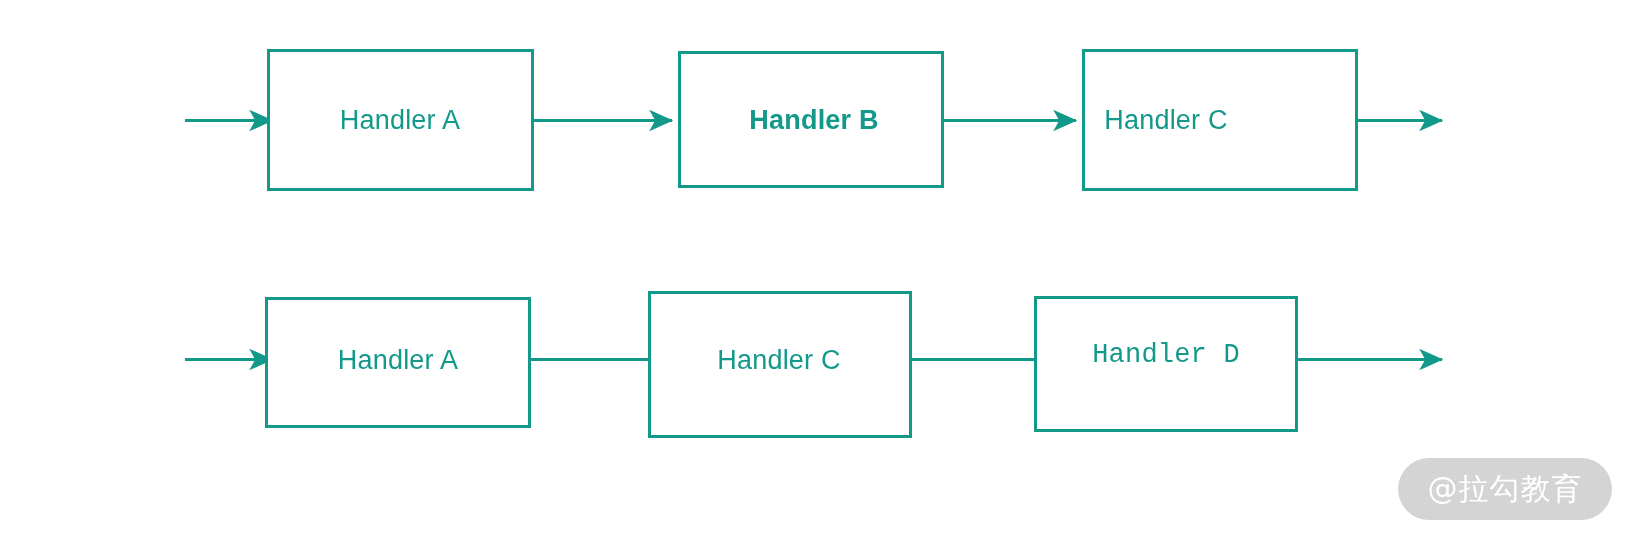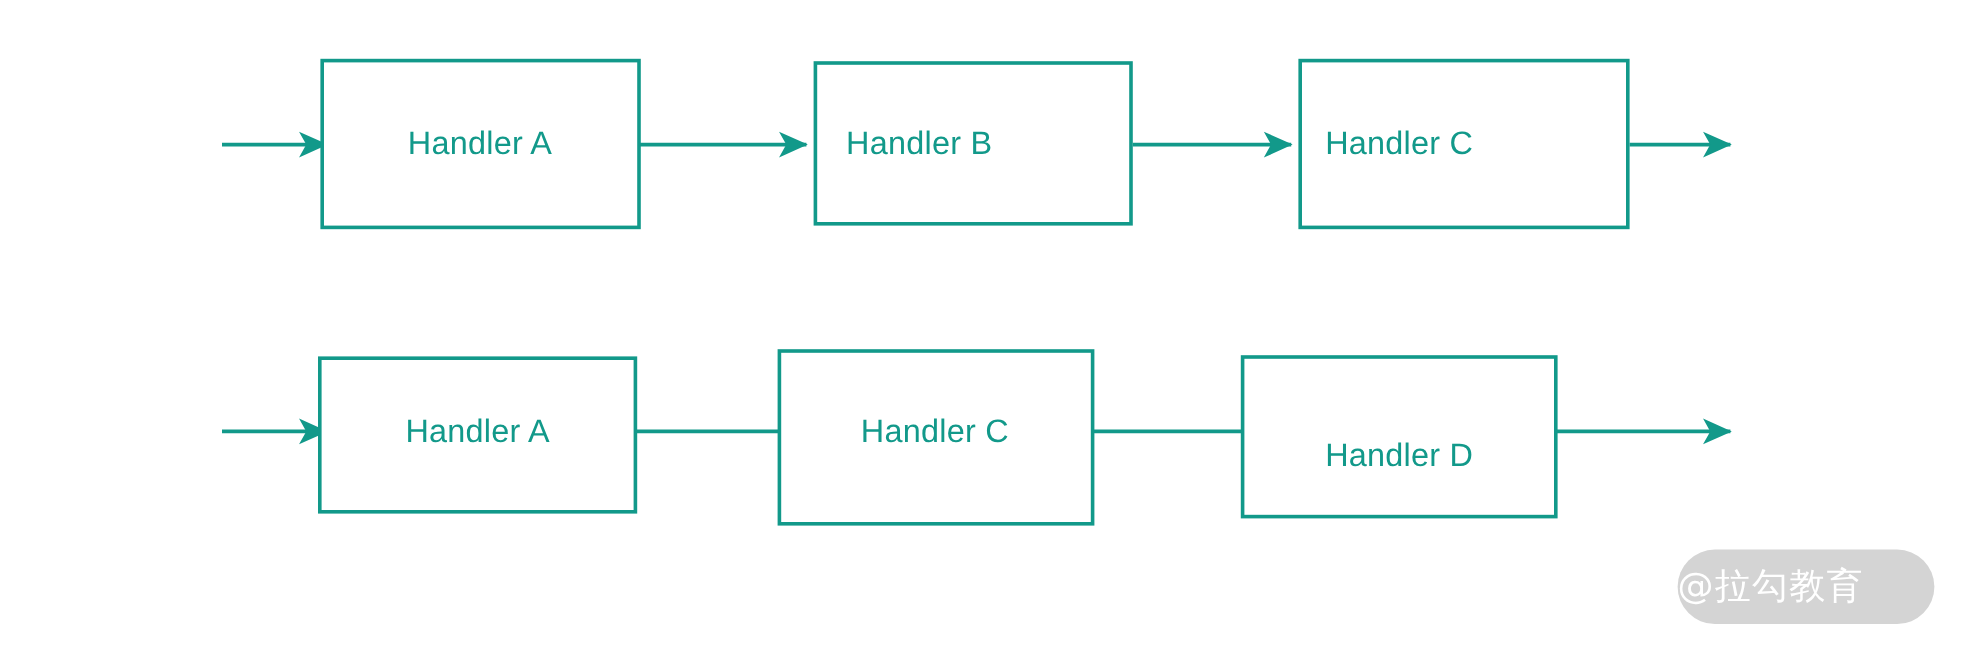--- a/index.html
+++ b/index.html
@@ -35,21 +35,21 @@
   #watermark {
     position: absolute;
     left: 1398px;
     top: 458px;
     width: 214px;
     height: 62px;
     border-radius: 31px;
     background: #d4d4d4;
     display: flex;
     align-items: center;
-    justify-content: flex-start;
+    justify-content: center;
   }
   #watermark-text {
     color: #ffffff;
     font-family: "DejaVu Sans", sans-serif;
     font-size: 30px;
     line-height: 30px;
     letter-spacing: 1px;
     white-space: nowrap;
   }
 </style>
@@ -90,22 +90,22 @@
 
     <line x1="911" y1="359.5" x2="1076" y2="359.5" stroke="#12998a" stroke-width="3" marker-end="url(#arrowhead)"></line>
 
     <rect x="1035.5" y="297.5" width="261" height="133" fill="#ffffff" stroke="#12998a" stroke-width="3"></rect>
 
     <line x1="1297" y1="359.5" x2="1442" y2="359.5" stroke="#12998a" stroke-width="3" marker-end="url(#arrowhead)"></line>
   </g>
 </svg>
 
 <div class="node-label" style="left:400px; top:120px;">Handler A</div>
-<div class="node-label" style="left:766px; top:120px;">Handler B</div>
+<div class="node-label" style="left:814px; top:120px;font-weight:bold;">Handler B</div>
 <div class="node-label" style="left:1166px; top:120px;">Handler C</div>
 
 <div class="node-label" style="left:398px; top:360px;">Handler A</div>
 <div class="node-label" style="left:779px; top:360px;">Handler C</div>
-<div class="node-label" style="left:1166px; top:380px;">Handler D</div>
+<div class="node-label" style="left:1166px; top:355px;font-family:Liberation Mono, monospace;">Handler D</div>
 
 <div id="watermark">
   <span id="watermark-text">@拉勾教育</span>
 </div>
 
 </body></html>

